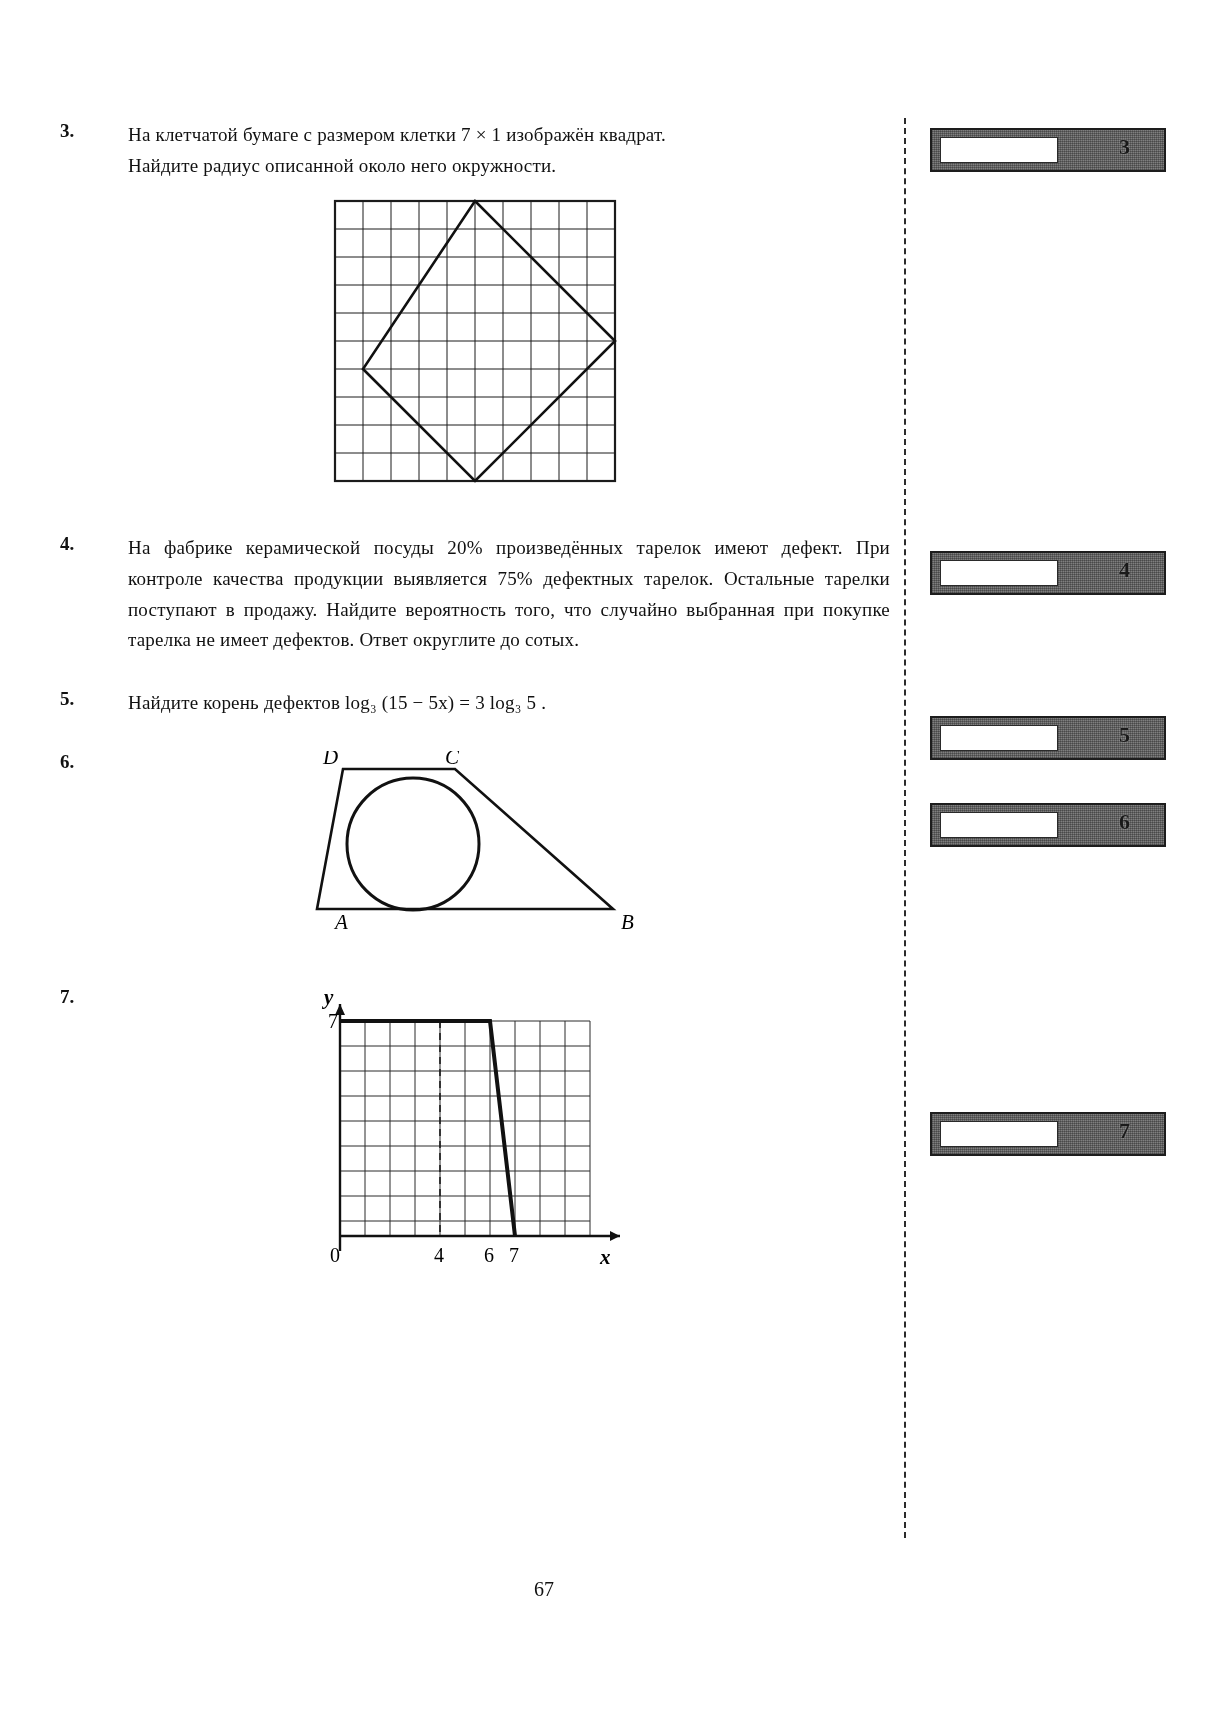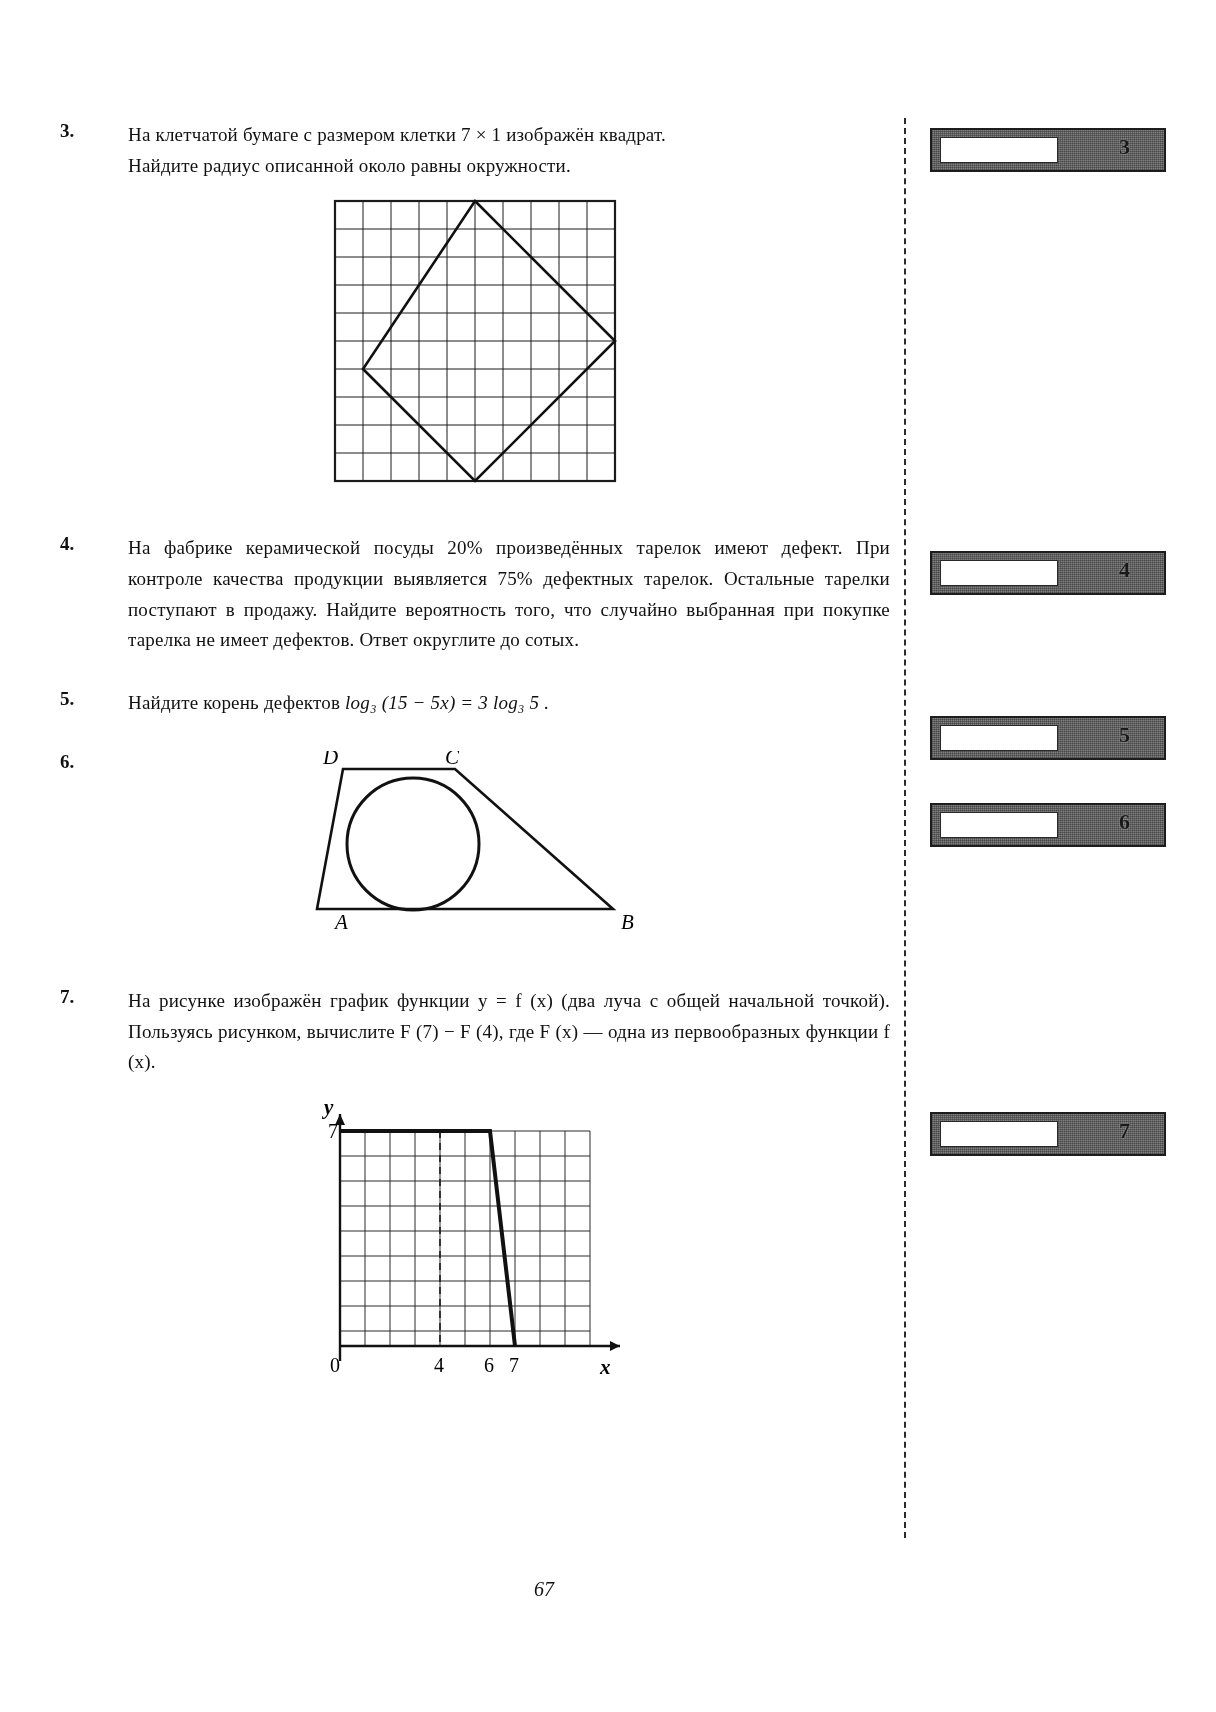--- a/index.html
+++ b/index.html
@@ -51,21 +51,20 @@
   }
   .tbody {
     margin-left: 68px;
     font-size: 19px;
     line-height: 1.62;
     text-align: justify;
     text-justify: inter-word;
     letter-spacing: 0.2px;
   }
   .tbody i, .ital {
-    font-style: italic;
   }
   .fig {
     position: relative;
     margin: 14px 0 0 0;
     text-align: center;
   }
   
   .answer-slot {
     position: absolute;
     left: 930px;
@@ -98,40 +97,39 @@
     font-family: "Liberation Serif", serif;
     text-shadow: 0 0 2px rgba(255,255,255,0.45);
   }
   .page-number {
     position: absolute;
     left: 0;
     top: 1578px;
     width: 1088px;
     text-align: center;
     font-size: 20px;
-    font-style: italic;
   }
   .nowrap { white-space: nowrap; }
   svg { display: block; }
   .svg-center { display: inline-block; }
 </style>
 </head>
 <body>
 
 <div class="page">
 
   <div class="divider"></div>
 
   <div class="tasks">
 
     <div class="task" style="min-height:375px;">
       <div class="tnum">3.</div>
       <div class="tbody" style="text-align:left;">
         <span>На клетчатой бумаге с размером клетки 7 × 1 изображён квадрат.</span><br>
-        <span>Найдите радиус описанной около равны окружности.</span>
+        <span>Найдите радиус описанной около него окружности.</span>
       </div>
       <div class="fig">
         <span class="svg-center">
         <svg width="300" height="290" viewBox="0 0 300 290">
           <g stroke="#1b1b1b" stroke-width="1" fill="none">
 
             <rect x="10" y="5" width="280" height="280" stroke-width="2.2"></rect>
             <line x1="38" y1="5" x2="38" y2="285"></line>
             <line x1="66" y1="5" x2="66" y2="285"></line>
             <line x1="94" y1="5" x2="94" y2="285"></line>
@@ -184,21 +182,20 @@
           <text x="326" y="178" font-family="Liberation Serif, serif" font-size="21" font-style="italic">B</text>
           <text x="150" y="13" font-family="Liberation Serif, serif" font-size="21" font-style="italic">C</text>
           <text x="28" y="13" font-family="Liberation Serif, serif" font-size="21" font-style="italic">D</text>
         </svg>
         </span>
       </div>
     </div>
 
     <div class="task" style="margin-top:46px;">
       <div class="tnum">7.</div>
-      <div class="tbody">На рисунке изображён график функции y = f (x) (два луча с общей начальной точкой). Пользуясь рисунком, вычислите F (7) − F (4), где F (x) — одна из первообразных функции f (x).</div>
       <div class="fig" style="margin-top:18px;">
         <span class="svg-center">
         <svg width="350" height="290" viewBox="0 0 350 290">
 
           <g stroke="#2b2b2b" stroke-width="1" fill="none">
             <line x1="65" y1="35" x2="65" y2="250"></line>
             <line x1="90" y1="35" x2="90" y2="250"></line>
             <line x1="115" y1="35" x2="115" y2="250"></line>
             <line x1="140" y1="35" x2="140" y2="250"></line>
             <line x1="165" y1="35" x2="165" y2="250"></line>

